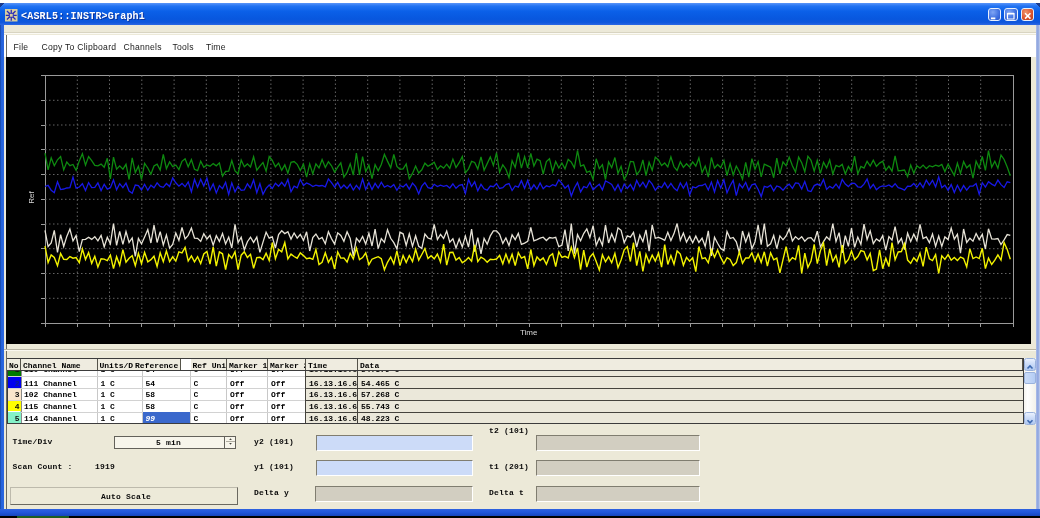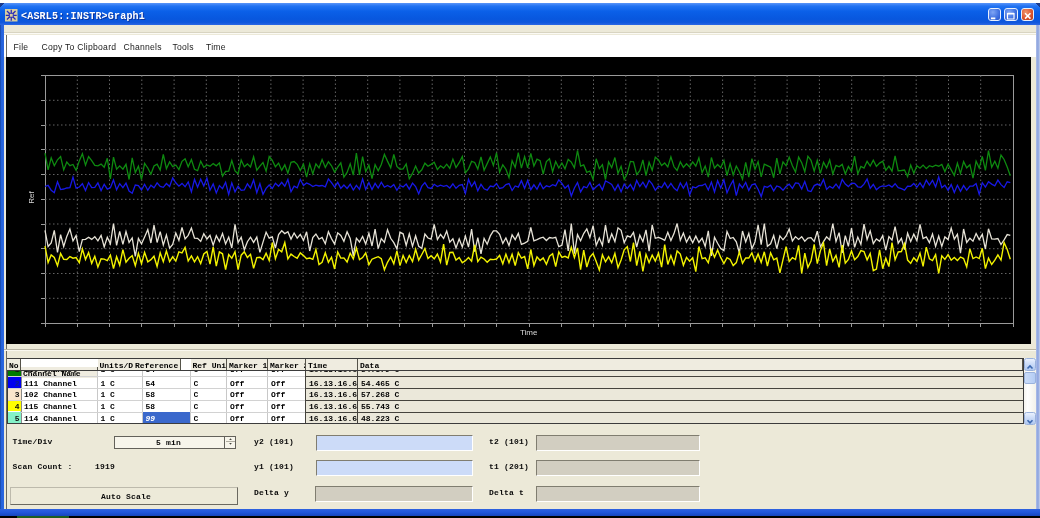--- a/index.html
+++ b/index.html
@@ -176,21 +176,21 @@
     <polyline points="39.0,129.0 42.1,127.9 45.2,132.7 48.3,135.2 51.5,124.2 54.6,132.1 57.7,131.5 60.8,130.5 63.9,130.1 67.0,119.6 70.1,130.6 73.3,129.5 76.4,126.2 79.5,133.0 82.6,125.1 85.7,130.1 88.8,129.9 91.9,125.4 95.1,133.1 98.2,126.8 101.3,131.7 104.4,130.3 107.5,122.4 110.6,132.3 113.7,126.2 116.9,130.1 120.0,125.7 123.1,133.5 126.2,135.8 129.3,127.5 132.4,128.2 135.5,132.5 138.6,126.8 141.8,132.8 144.9,127.7 148.0,130.3 151.1,125.4 154.2,128.9 157.3,129.8 160.4,126.0 163.6,129.0 166.7,120.4 169.8,125.3 172.9,128.7 176.0,125.9 179.1,129.3 182.2,124.4 185.4,134.4 188.5,121.9 191.6,129.8 194.7,121.7 197.8,128.5 200.9,120.7 204.0,132.7 207.2,126.5 210.3,135.5 213.4,128.1 216.5,131.1 219.6,124.8 222.7,137.0 225.8,125.4 229.0,134.4 232.1,128.7 235.2,132.9 238.3,132.5 241.4,126.3 244.5,130.6 247.6,122.4 250.8,135.2 253.9,126.2 257.0,136.7 260.1,130.9 263.2,127.5 266.3,131.0 269.4,125.7 272.6,128.7 275.7,124.8 278.8,128.7 281.9,122.0 285.0,134.2 288.1,128.7 291.2,130.4 294.3,122.0 297.5,128.1 300.6,125.5 303.7,126.8 306.8,129.1 309.9,127.7 313.0,128.5 316.1,128.0 319.3,129.3 322.4,121.4 325.5,125.2 328.6,129.7 331.7,124.9 334.8,130.9 337.9,127.5 341.1,130.9 344.2,126.8 347.3,132.6 350.4,127.9 353.5,131.8 356.6,121.5 359.7,132.0 362.9,125.1 366.0,132.0 369.1,125.9 372.2,130.5 375.3,124.7 378.4,129.7 381.5,127.9 384.7,129.8 387.8,127.1 390.9,132.8 394.0,128.0 397.1,129.4 400.2,126.6 403.3,131.6 406.5,125.6 409.6,129.1 412.7,136.3 415.8,128.7 418.9,125.1 422.0,130.1 425.1,130.9 428.2,126.8 431.4,129.0 434.5,127.7 437.6,128.8 440.7,127.9 443.8,130.5 446.9,126.4 450.0,130.8 453.2,127.8 456.3,127.0 459.4,135.9 462.5,121.9 465.6,129.0 468.7,124.3 471.8,133.4 475.0,126.8 478.1,131.3 481.2,132.6 484.3,128.5 487.4,129.2 490.5,126.0 493.6,131.0 496.8,130.1 499.9,127.1 503.0,126.1 506.1,133.0 509.2,128.5 512.3,129.6 515.4,123.2 518.6,130.8 521.7,122.9 524.8,132.2 527.9,127.3 531.0,131.8 534.1,125.4 537.2,131.2 540.4,128.3 543.5,129.3 546.6,127.2 549.7,128.4 552.8,122.3 555.9,125.8 559.0,130.7 562.2,127.7 565.3,138.4 568.4,130.5 571.5,125.1 574.6,134.4 577.7,129.1 580.8,130.3 583.9,124.9 587.1,132.3 590.2,129.3 593.3,126.8 596.4,132.4 599.5,123.5 602.6,125.0 605.7,126.9 608.9,132.8 612.0,127.1 615.1,134.3 618.2,126.6 621.3,131.0 624.4,127.0 627.5,132.6 630.7,123.0 633.8,129.1 636.9,124.7 640.0,130.1 643.1,122.9 646.2,126.7 649.3,132.8 652.5,128.5 655.6,130.1 658.7,125.1 661.8,130.5 664.9,125.9 668.0,130.6 671.1,133.2 674.3,125.4 677.4,130.7 680.5,125.2 683.6,137.6 686.7,129.4 689.8,130.3 692.9,128.1 696.1,128.0 699.2,126.3 702.3,132.5 705.4,124.6 708.5,134.5 711.6,123.3 714.7,130.6 717.9,122.5 721.0,135.2 724.1,128.3 727.2,122.9 730.3,138.1 733.4,126.5 736.5,130.3 739.7,124.9 742.8,132.9 745.9,127.3 749.0,126.3 752.1,131.8 755.2,139.0 758.3,128.9 761.4,129.8 764.6,127.7 767.7,133.4 770.8,128.5 773.9,129.6 777.0,132.8 780.1,129.0 783.2,126.7 786.4,130.9 789.5,125.4 792.6,125.8 795.7,131.6 798.8,124.1 801.9,133.1 805.0,134.0 808.2,128.1 811.3,126.6 814.4,128.4 817.5,122.0 820.6,131.9 823.7,128.9 826.8,130.7 830.0,126.5 833.1,130.9 836.2,122.0 839.3,126.5 842.4,129.1 845.5,125.6 848.6,125.8 851.8,129.3 854.9,129.8 858.0,126.7 861.1,121.6 864.2,130.9 867.3,126.9 870.4,132.2 873.6,129.5 876.7,128.4 879.8,128.8 882.9,127.4 886.0,129.6 889.1,126.2 892.2,130.2 895.4,131.1 898.5,132.6 901.6,128.6 904.7,128.8 907.8,126.0 910.9,129.8 914.0,125.4 917.1,130.1 920.3,122.6 923.4,127.6 926.5,122.8 929.6,129.4 932.7,119.4 935.8,130.1 938.9,127.7 942.1,132.9 945.2,127.1 948.3,135.0 951.4,127.7 954.5,133.8 957.6,128.1 960.7,132.7 963.9,128.7 967.0,128.6 970.1,126.1 973.2,136.9 976.3,125.2 979.4,129.6 982.5,124.2 985.7,126.6 988.8,128.3 991.9,122.6 995.0,127.1 998.1,130.0 1001.2,124.3 1004.3,125.2" fill="none" stroke="#1818E6" stroke-width="1.3"></polyline>
     <text x="28" y="140" fill="#D8D8D8" font-family="Liberation Sans,sans-serif" font-size="8" transform="rotate(-90 28 140)" text-anchor="middle">Ref</text>
     <text x="514" y="277" fill="#D8D8D8" font-family="Liberation Sans,sans-serif" font-size="8">Time</text>
   </svg>
 
   <div id="div1a" class="abs"></div>
   <div id="div1b" class="abs"></div>
 
   <div id="tablewrap" class="abs">
       <div class="th" style="left:-1.0px;width:14.0px;">No.</div>
-<div class="th" style="left:13.0px;width:76.5px;margin-top:8px;">Channel Name</div>
+<div class="th" style="left:13.0px;width:76.5px;">Channel Name</div>
 <div class="th" style="left:89.5px;width:45.0px;">Units/Div</div>
 <div class="th" style="left:125px;width:48.0px;">Reference</div>
 <div class="th" style="left:182.5px;width:36.5px;">Ref Unit</div>
 <div class="th" style="left:219.0px;width:41.0px;">Marker 1</div>
 <div class="th" style="left:260.0px;width:38.0px;">Marker 2</div>
 <div class="th" style="left:298.0px;width:52.0px;">Time</div>
 <div class="th" style="left:350.0px;width:664.5px;">Data</div>
 <div class="abs" style="left:12.0px;top:12px;width:1px;height:52.7px;background:#C8C8C8;"></div>
 <div class="abs" style="left:88.5px;top:12px;width:1px;height:52.7px;background:#C8C8C8;"></div>
 <div class="abs" style="left:133.5px;top:12px;width:1px;height:52.7px;background:#C8C8C8;"></div>
@@ -369,18 +369,18 @@
 <div class="lbl" style="left:12.5px;top:462px;">Scan Count :</div>
 <div class="lbl" style="left:95px;top:462px;">1919</div>
 <div class="abs" style="left:10px;top:487px;width:228px;height:17.5px;background:#EDEAD9;border-top:1px solid #BDBAAC;border-left:1px solid #BDBAAC;border-right:1.5px solid #6B6960;border-bottom:1.5px solid #6B6960;"></div>
 <div class="lbl" style="left:101px;top:492px;">Auto Scale</div>
 <div class="lbl" style="left:254px;top:436.5px;">y2 (101)</div>
 <div class="fld blue" style="left:316px;top:434.5px;width:157px;"></div>
 <div class="lbl" style="left:254px;top:462px;">y1 (101)</div>
 <div class="fld blue" style="left:316px;top:460px;width:157px;"></div>
 <div class="lbl" style="left:254px;top:487.5px;">Delta y</div>
 <div class="fld gray" style="left:315px;top:486px;width:158px;"></div>
-<div class="lbl" style="left:489px;top:437px;text-align:center;">t2 (101)</div>
+<div class="lbl" style="left:489px;top:426px;text-align:center;">t2 (101)</div>
 <div class="fld gray" style="left:535.5px;top:434.5px;width:164.5px;"></div>
 <div class="lbl" style="left:489px;top:462px;">t1 (201)</div>
 <div class="fld gray" style="left:535.5px;top:460px;width:164.5px;"></div>
 <div class="lbl" style="left:489px;top:487.5px;">Delta t</div>
 <div class="fld gray" style="left:536px;top:486px;width:164px;"></div>
 </div>
 </body></html>

